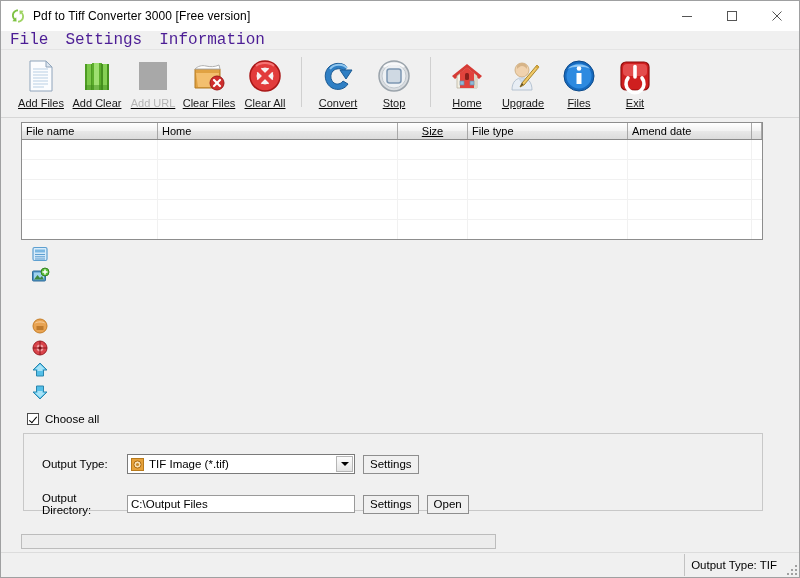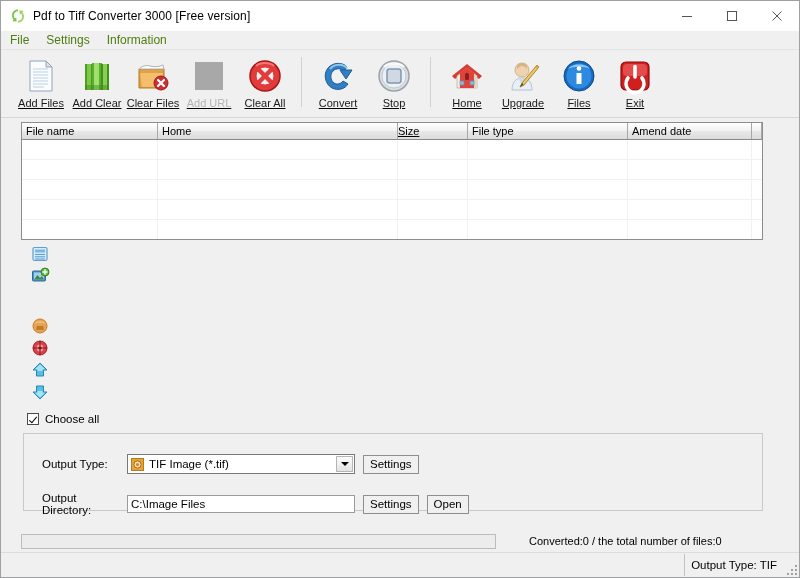--- a/index.html
+++ b/index.html
@@ -70,26 +70,27 @@
   .menubar {
     height: 18px;
     background: #f0f0f0;
     display: flex;
     align-items: center;
     flex: 0 0 auto;
     padding-left: 9px;
     border-bottom: 1px solid #e4e4e4;
   }
   .menu-item {
-    font-size: 12px;
+    font-size: 16px;
     padding: 0 8px 0 0;
     margin-right: 9px;
-    color: #4d7c0f;
+    color: #4c1d95;
     white-space: nowrap;
     line-height: 18px;
+    font-family: Liberation Mono, monospace;
   }
 
   
   .toolbar {
     height: 64px;
     background: #f0f0f0;
     border-bottom: 1px solid #d6d6d6;
     display: flex;
     align-items: flex-start;
     flex: 0 0 auto;
@@ -162,21 +163,21 @@
   .lv-col {
     border-right: 1px solid #a8a8a8;
     box-sizing: border-box;
     font-size: 11px;
     line-height: 16px;
     padding-left: 4px;
     color: #000;
     white-space: nowrap;
     overflow: hidden;
   }
-  .lv-col.right { text-align: left; padding-left: 0; text-decoration: underline; }
+  .lv-col.right { text-align: center; padding-left: 0; text-decoration: underline; }
   .lv-body {
     position: absolute;
     top: 17px;
     left: 0;
     right: 0;
     bottom: 0;
     background: #ffffff;
   }
   .lv-row {
     height: 20px;
@@ -469,40 +470,40 @@
           <path d="M25 7 L29 7 L29 33 L25 33 Z" fill="#86d055"></path>
           <path d="M7 28 L31 28 L31 33 L7 33 Z" fill="#3f8a1c" opacity="0.45"></path>
         </svg>
       </div>
       <div class="tb-label">Add Clear</div>
     </div>
 
     <div class="tb-btn">
       <div class="tb-icon">
         <svg width="38" height="38" viewBox="0 0 38 38">
+          <rect x="5" y="5" width="28" height="28" fill="#a8a8a8"></rect>
+        </svg>
+      </div>
+      <div class="tb-label disabled">Add URL</div>
+    </div>
+
+    <div class="tb-btn">
+      <div class="tb-icon">
+        <svg width="38" height="38" viewBox="0 0 38 38">
           <path d="M5 12 L5 31 L30 31 L30 12 Z" fill="#e0a243" stroke="#b37a22" stroke-width="1"></path>
           <path d="M5 12 C8 9 12 8 16 9 C20 10 25 10 29 8 L30 12 Z" fill="#ffffff" stroke="#b0b0b0" stroke-width="1"></path>
           <path d="M6 16 L29 16 L27 30 L8 30 Z" fill="#f3bf6e"></path>
           <circle cx="27" cy="26" r="7" fill="#cf2f2f" stroke="#9d1b1b" stroke-width="1"></circle>
           <g stroke="#fff" stroke-width="2.2" stroke-linecap="round">
             <line x1="24" y1="23" x2="30" y2="29"></line>
             <line x1="30" y1="23" x2="24" y2="29"></line>
           </g>
         </svg>
       </div>
       <div class="tb-label">Clear Files</div>
-    </div>
-
-    <div class="tb-btn">
-      <div class="tb-icon">
-        <svg width="38" height="38" viewBox="0 0 38 38">
-          <rect x="5" y="5" width="28" height="28" fill="#a8a8a8"></rect>
-        </svg>
-      </div>
-      <div class="tb-label disabled">Add URL</div>
     </div>
 
     <div class="tb-btn">
       <div class="tb-icon">
         <svg width="38" height="38" viewBox="0 0 38 38">
           <circle cx="19" cy="19" r="15" fill="#e23b3b" stroke="#a81616" stroke-width="1.5"></circle>
           <circle cx="19" cy="19" r="9" fill="#f7f1f1" stroke="#e23b3b" stroke-width="1"></circle>
           <g stroke="#e23b3b" stroke-width="4.5" stroke-linecap="round">
             <line x1="11" y1="11" x2="27" y2="27"></line>
             <line x1="27" y1="11" x2="11" y2="27"></line>
@@ -781,29 +782,28 @@
           <div class="combo-text">TIF Image (*.tif)</div>
           <div class="combo-arrow">
               <i></i>
             </div>
         </div>
         <div class="btn">Settings</div>
       </div>
 
       <div class="form-row r2">
         <div class="form-label">Output Directory:</div>
-        <div class="textinput">C:\Image Files</div>
+        <div class="textinput">C:\Output Files</div>
         <div class="btn">Settings</div>
         <div class="btn">Open</div>
       </div>
     </div>
 
     <div class="progress-row">
       <div class="progressbar"></div>
-      <div class="converted-text">Converted:0  /  the total number of files:0</div>
     </div>
 
     <div class="statusbar">
       <div class="status-cell">Output Type: TIF</div>
       <div class="grip">
         <i style="right:0;bottom:0"></i>
           <i style="right:4px;bottom:0"></i>
           <i style="right:8px;bottom:0"></i>
         <i style="right:0;bottom:4px"></i>
           <i style="right:4px;bottom:4px"></i>

